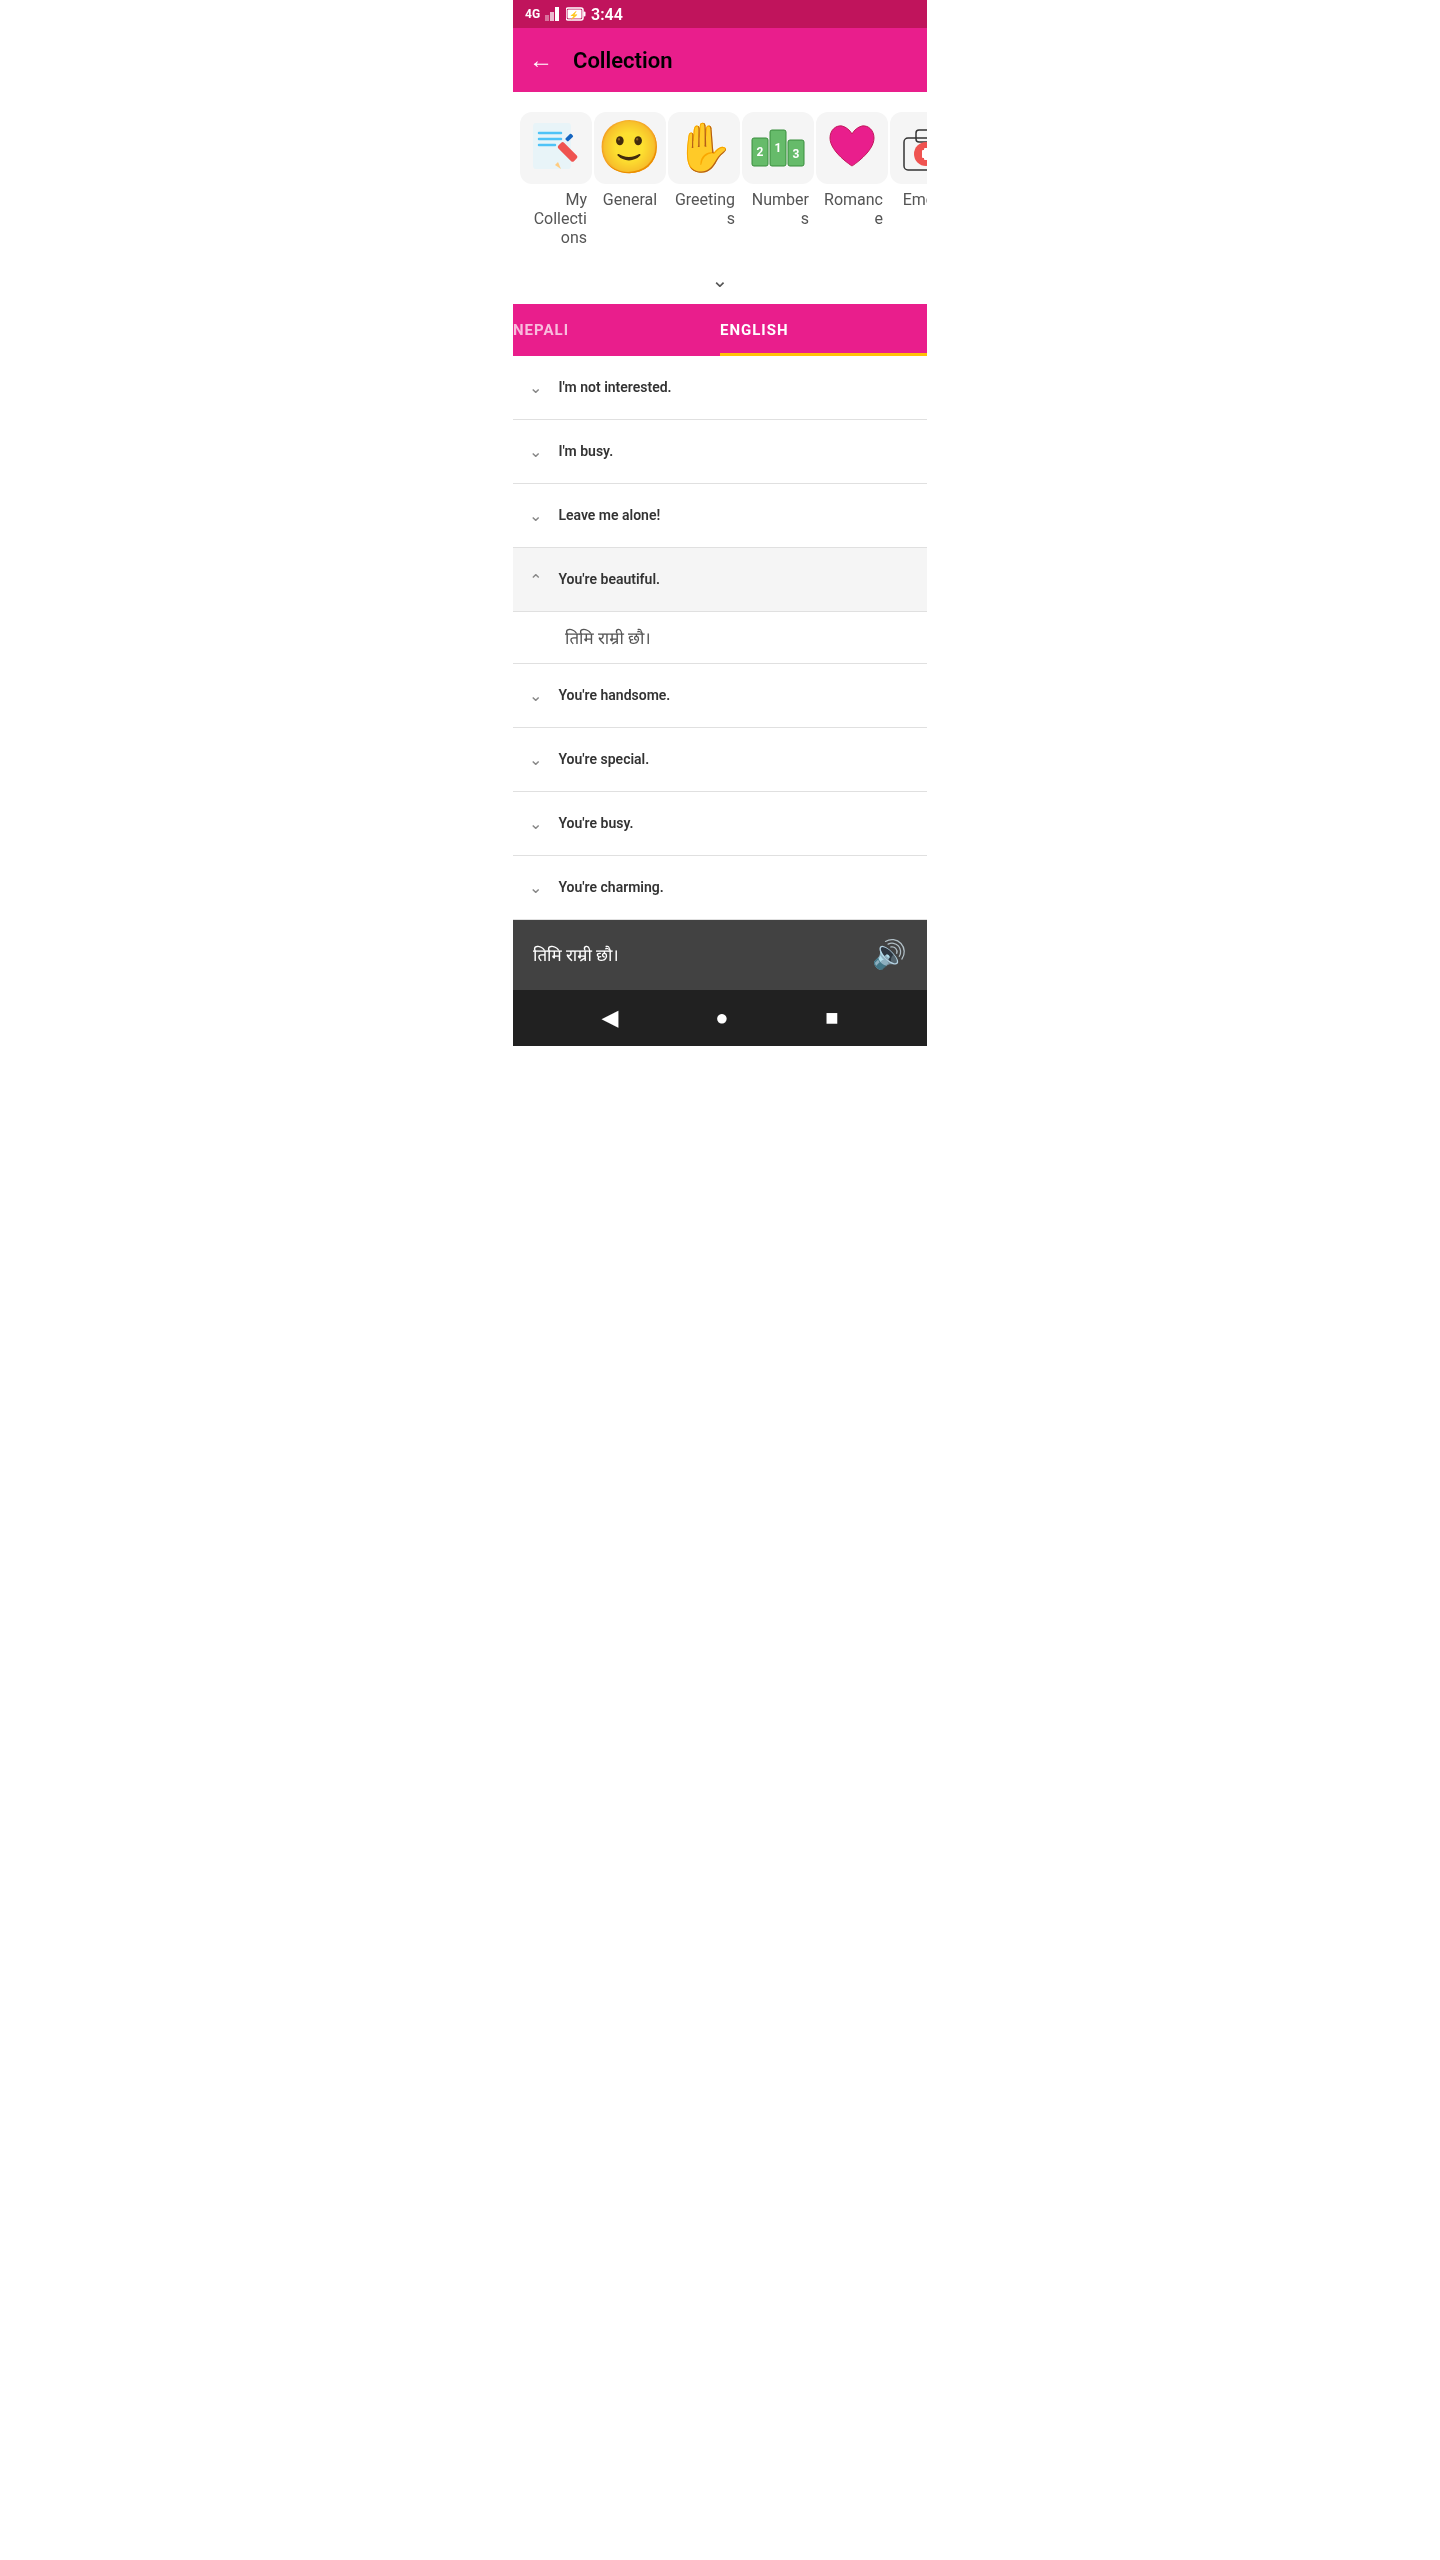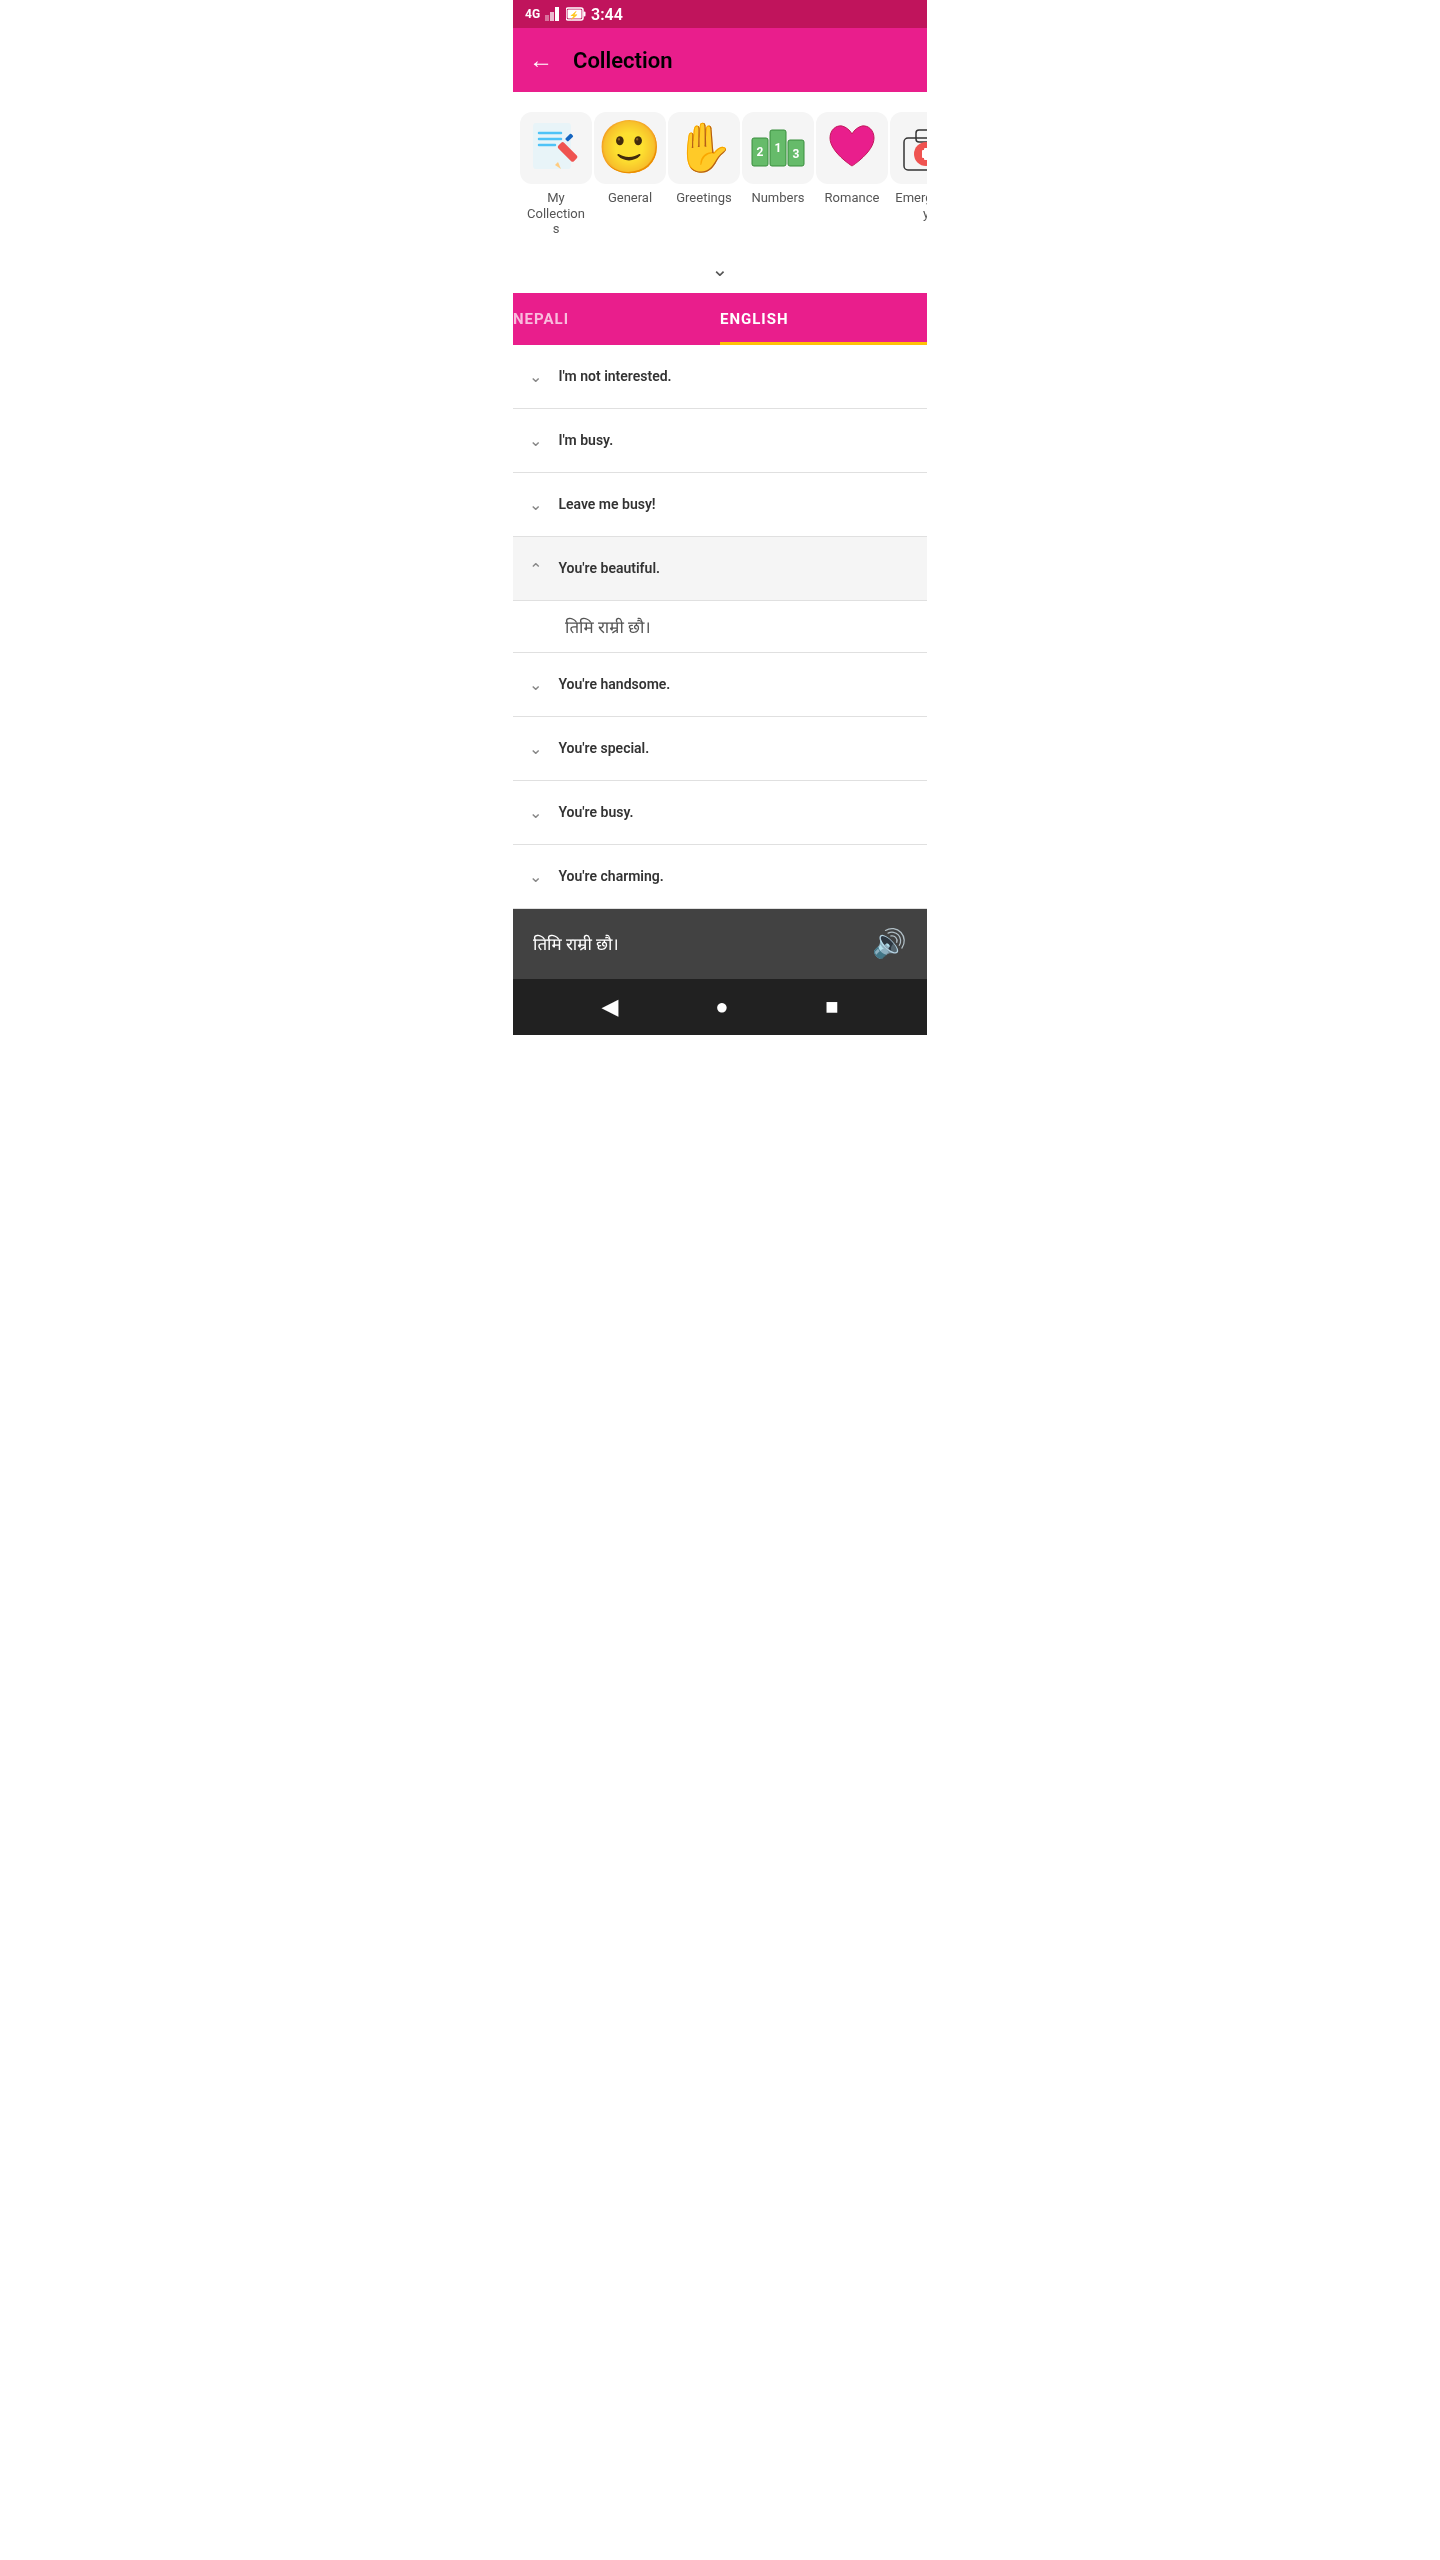--- a/index.html
+++ b/index.html
@@ -79,23 +79,23 @@
       height: 72px;
       border-radius: 12px;
       background: #f5f5f5;
       display: flex;
       align-items: center;
       justify-content: center;
       font-size: 40px;
       overflow: hidden;
     }
     .category-label {
-      font-size: 13px;
+      font-size: 16px;
       color: #555;
-      text-align: center;
+      text-align: right;
       margin-top: 6px;
       line-height: 1.2;
       word-break: break-word;
       max-width: 70px;
     }
 
     
     .expand-row {
       display: flex;
       justify-content: center;
@@ -348,21 +348,21 @@
     <span class="phrase-text">I'm not interested.</span>
   </div>
 
   <div class="phrase-row">
     <span class="phrase-chevron">⌄</span>
     <span class="phrase-text">I'm busy.</span>
   </div>
 
   <div class="phrase-row">
     <span class="phrase-chevron">⌄</span>
-    <span class="phrase-text">Leave me busy!</span>
+    <span class="phrase-text">Leave me alone!</span>
   </div>
 
   <div class="phrase-row expanded-bg">
     <span class="phrase-chevron up">⌄</span>
     <span class="phrase-text">You're beautiful.</span>
   </div>
   <div class="translation-row">
     <span class="translation-text">तिमि राम्री छौ।</span>
   </div>
 

